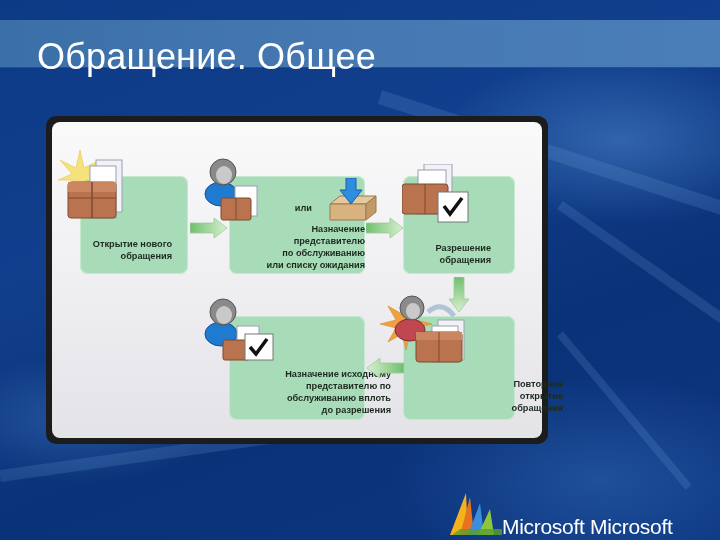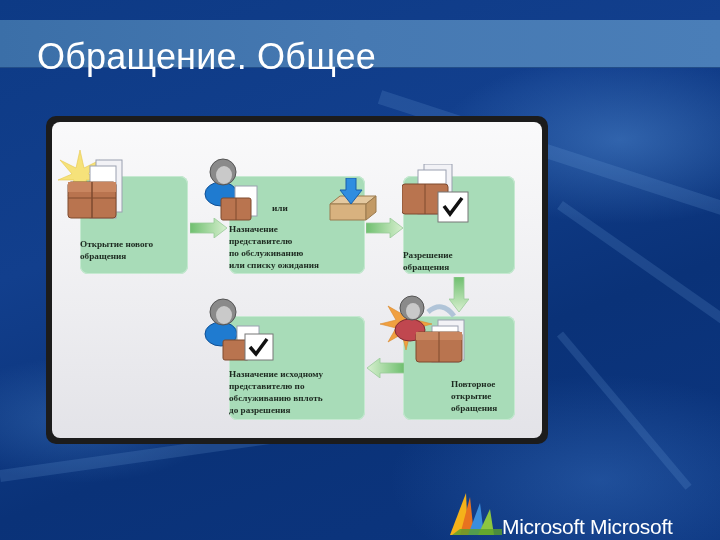--- a/index.html
+++ b/index.html
@@ -29,21 +29,21 @@
     position:absolute; left:52px; top:122px; width:490px; height:316px;
     border-radius:8px;
     background: linear-gradient(180deg, #fafafb 0%, #ededf0 60%, #e3e3e8 100%);
   }
   .box {
     position:absolute; background:#a8dcb8; border-radius:8px;
     box-shadow: inset 0 0 0 1px #c6e9d1;
   }
   .label {
     position:absolute; font-size:9.2px; font-weight:bold; color:#1d2a20;
-    text-align:left; line-height:12px; white-space:pre-line;font-family:Liberation Serif, serif;
+    text-align:right; line-height:12px; white-space:pre-line;
   }
   .arrow { position:absolute; }
   .icon { position:absolute; }
   .logo-text { position:absolute; left:502px; top:515px; color:#fff; font-size:21px; letter-spacing:-0.3px; }
   .logo-text .crm { font-size:21px; }
 </style>
 </head>
 <body>
 
 <div class="streak" style="left:380px;top:90px;width:360px;height:14px;transform:rotate(18deg);"></div>
@@ -63,21 +63,21 @@
 <div class="box" style="left:403px;top:316px;width:112px;height:104px;"></div>
 <div class="box" style="left:229px;top:316px;width:136px;height:104px;"></div>
 
 <div class="label" style="left:80px;top:238px;width:92px;">Открытие нового
 обращения</div>
 <div class="label" style="left:272px;top:202px;width:40px;">или</div>
 <div class="label" style="left:229px;top:223px;width:136px;">Назначение
 представителю
 по обслуживанию
 или списку ожидания</div>
-<div class="label" style="left:403px;top:249px;width:88px;">Разрешение
+<div class="label" style="left:403px;top:242px;width:88px;">Разрешение
 обращения</div>
 <div class="label" style="left:403px;top:378px;width:112px;padding-left:48px;">Повторное
 открытие
 обращения</div>
 <div class="label" style="left:229px;top:368px;width:162px;">Назначение исходному
 представителю по
 обслуживанию вплоть
 до разрешения</div>
 
 <svg class="arrow" style="left:190px;top:218px;" width="38" height="20" viewBox="0 0 38 20">

